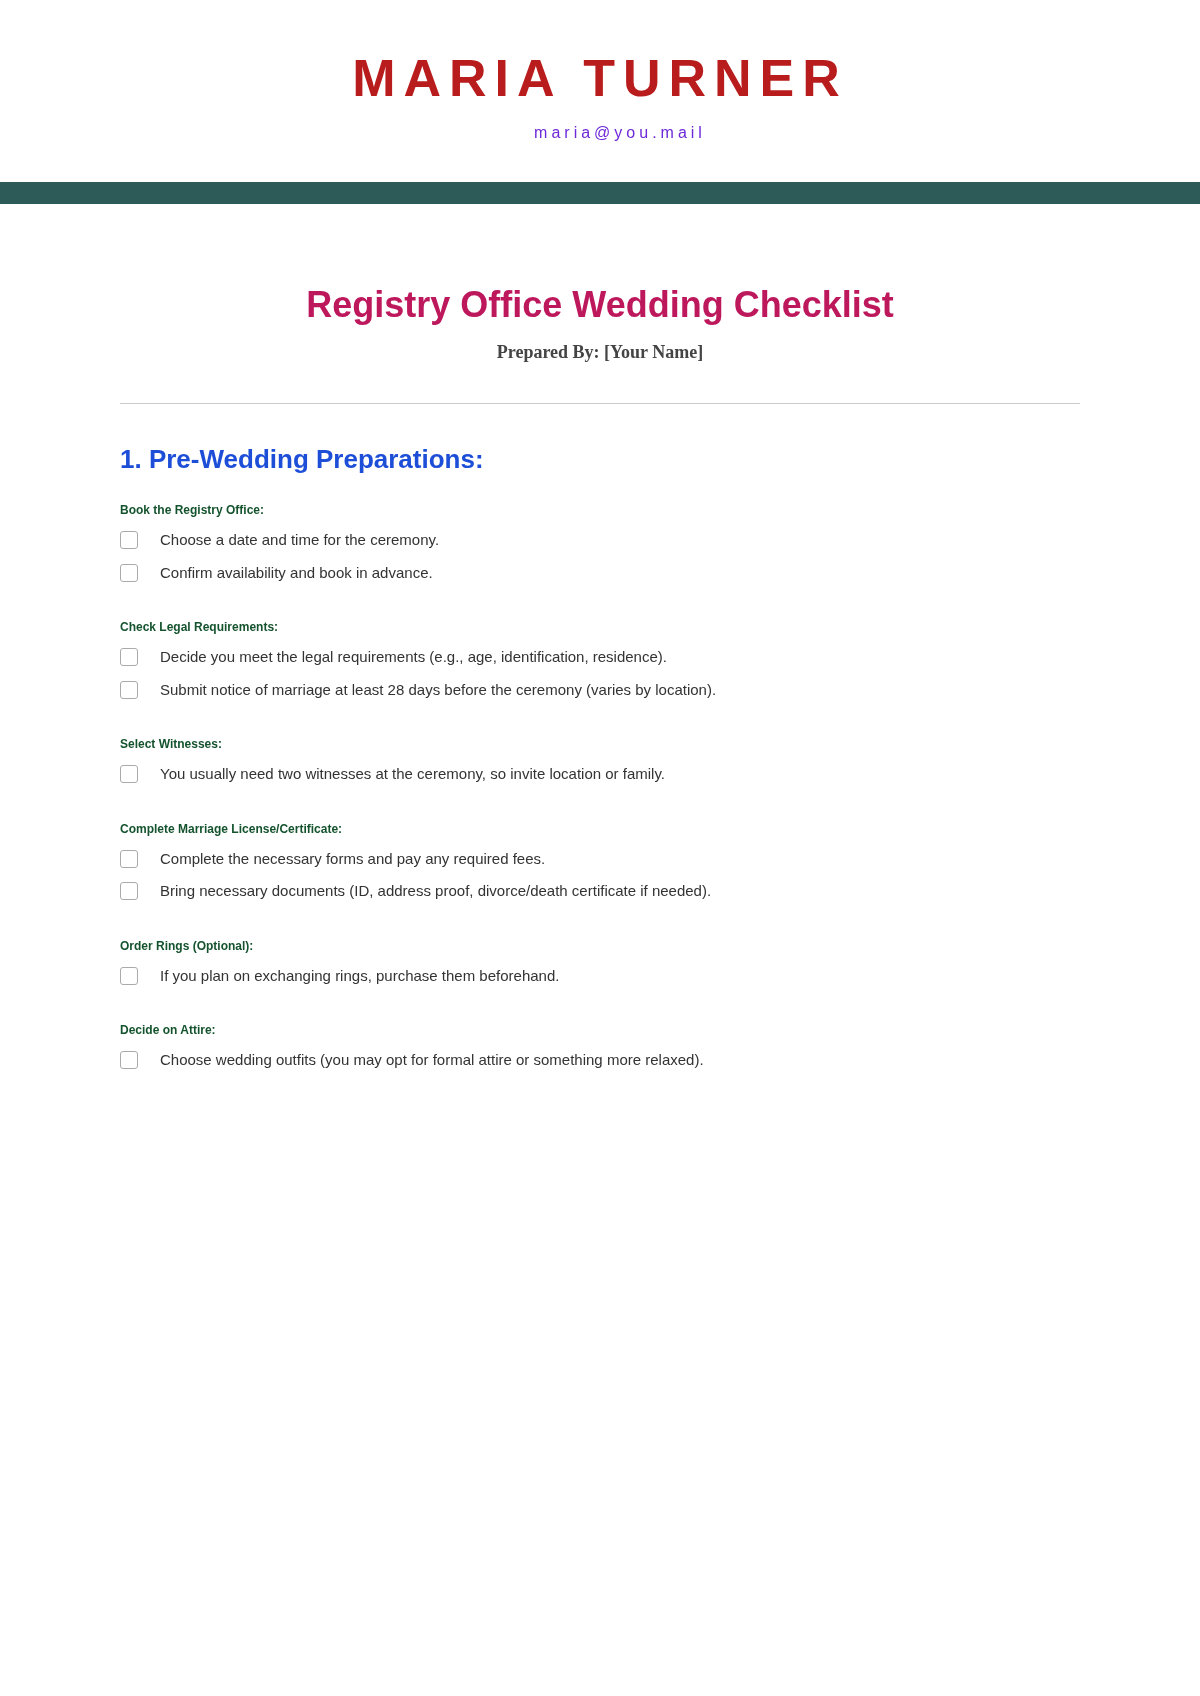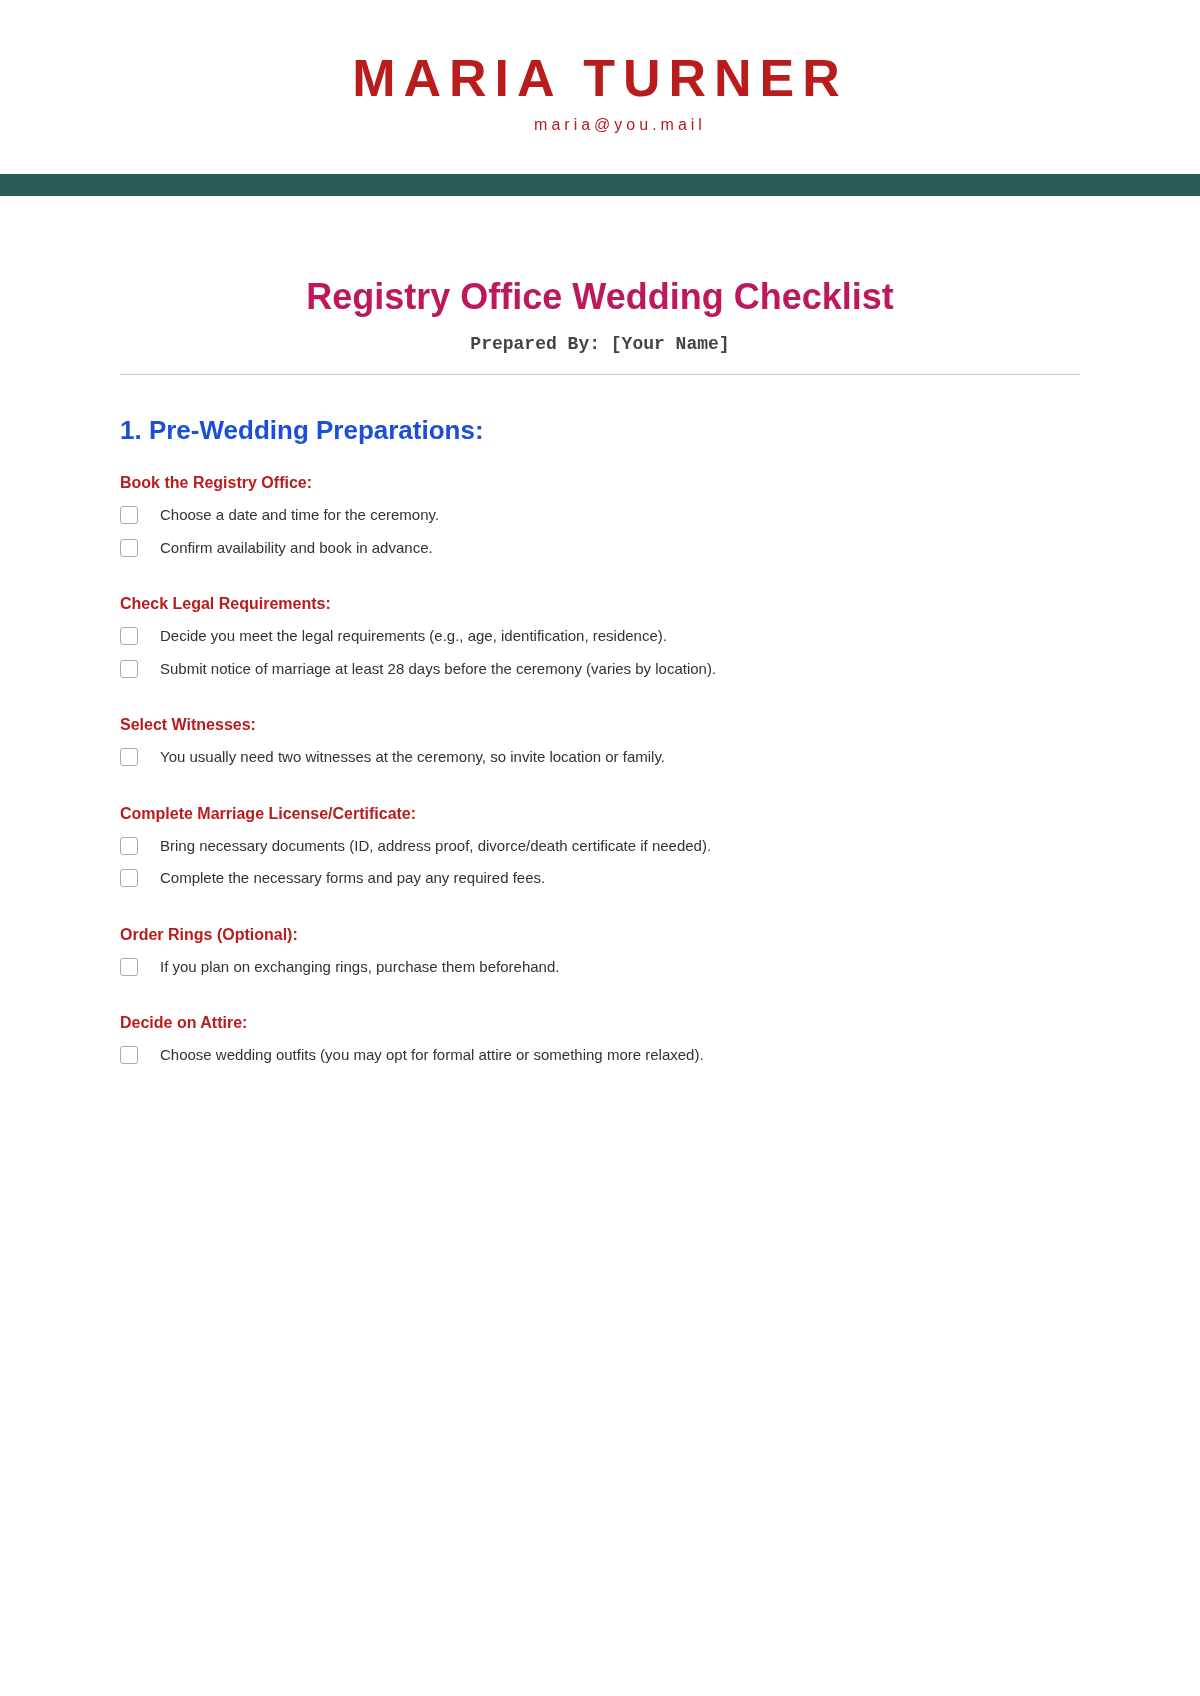--- a/index.html
+++ b/index.html
@@ -27,22 +27,22 @@
       font-weight: 900;
       letter-spacing: 8px;
       color: #b91c1c;
       text-transform: uppercase;
     }
 
     .header-email {
       font-family: Arial, sans-serif;
       font-size: 16px;
       letter-spacing: 4px;
-      color: #b91c1c;
-      margin-top: 8px;
+      color: #6d28d9;
+      margin-top: 16px;
       font-weight: 400;
       padding-left: 40px;
     }
 
     .accent-bar {
       height: 22px;
       background-color: #2d5c58;
       width: 100%;
       margin-top: 16px;
     }
@@ -56,24 +56,24 @@
       font-family: Arial, Helvetica, sans-serif;
       font-size: 36px;
       font-weight: 700;
       color: #be185d;
       margin-bottom: 16px;
       margin-top: 20px;
     }
 
     .prepared-by {
       text-align: center;
-      font-family: Liberation Mono, monospace;
+      font-family: Liberation Serif, serif;
       font-size: 18px;
       color: #444444;
-      margin-bottom: 20px;
+      margin-bottom: 40px;
     }
 
     .prepared-by span {
       font-weight: 700;
     }
 
     .divider {
       border: none;
       border-top: 1px solid #cccccc;
       margin: 20px 0 40px 0;
@@ -86,23 +86,23 @@
       color: #1d4ed8;
       margin-bottom: 28px;
     }
 
     .subsection {
       margin-bottom: 36px;
     }
 
     .subsection-title {
       font-family: Arial, Helvetica, sans-serif;
-      font-size: 16px;
-      font-weight: 700;
-      color: #b91c1c;
+      font-size: 12px;
+      font-weight: 700;
+      color: #14532d;
       margin-bottom: 12px;
     }
 
     .checklist-item {
       display: flex;
       align-items: flex-start;
       margin-bottom: 10px;
       gap: 22px;
     }
 
@@ -175,26 +175,26 @@
     <div class="checklist-item">
       <span class="checkbox"></span>
       <span class="checklist-text">You usually need two witnesses at the ceremony, so invite location or family.</span>
     </div>
   </div>
 
   <div class="subsection">
     <div class="subsection-title">Complete Marriage License/Certificate:</div>
     <div class="checklist-item">
       <span class="checkbox"></span>
+      <span class="checklist-text">Complete the necessary forms and pay any required fees.</span>
+    </div>
+    <div class="checklist-item">
+      <span class="checkbox"></span>
       <span class="checklist-text">Bring necessary documents (ID, address proof, divorce/death certificate if needed).</span>
     </div>
-    <div class="checklist-item">
-      <span class="checkbox"></span>
-      <span class="checklist-text">Complete the necessary forms and pay any required fees.</span>
-    </div>
   </div>
 
   <div class="subsection">
     <div class="subsection-title">Order Rings (Optional):</div>
     <div class="checklist-item">
       <span class="checkbox"></span>
       <span class="checklist-text">If you plan on exchanging rings, purchase them beforehand.</span>
     </div>
   </div>
 

